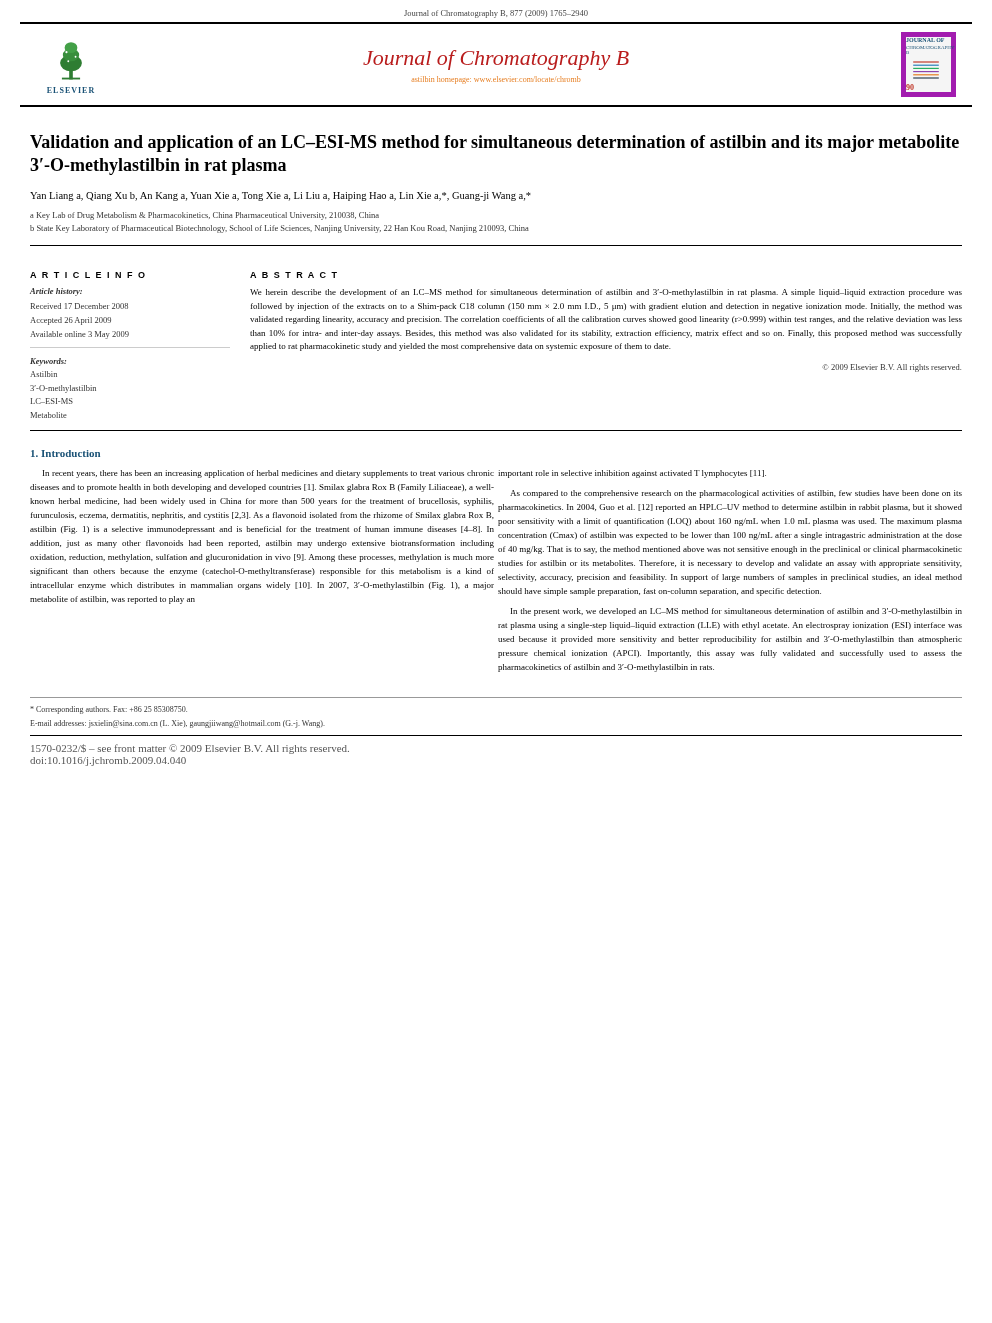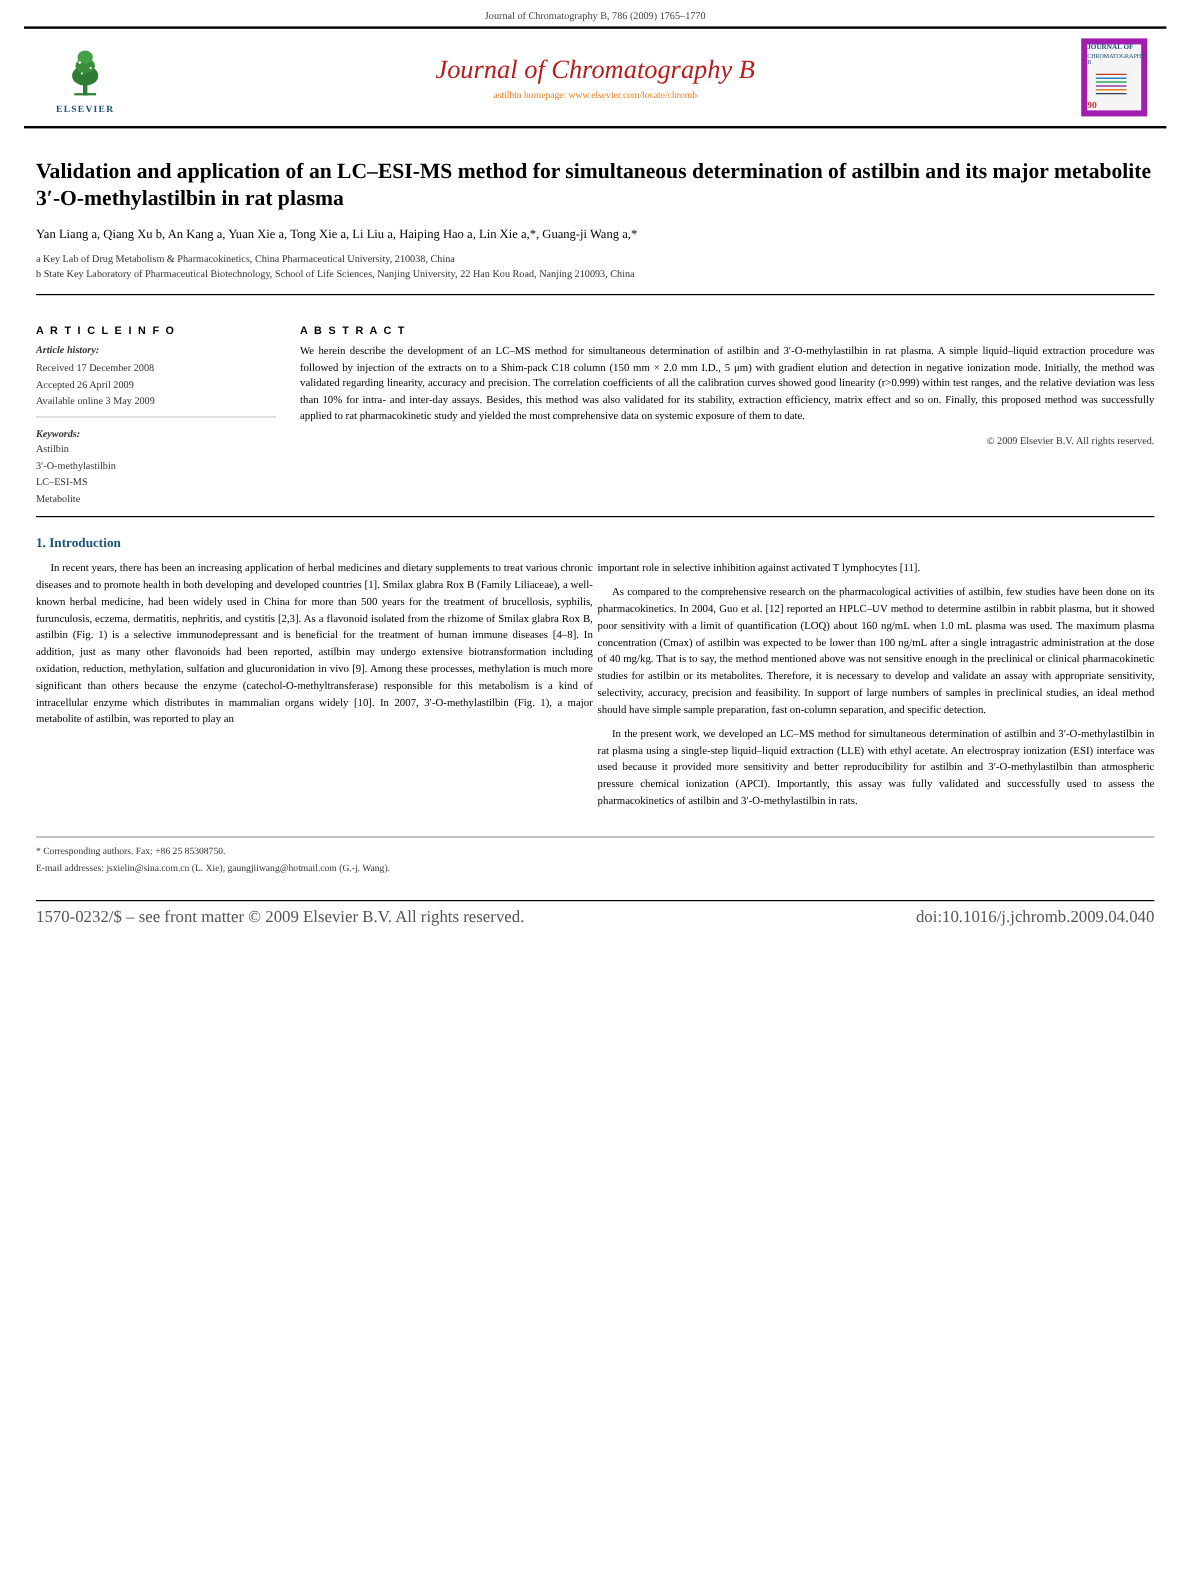--- a/index.html
+++ b/index.html
@@ -269,44 +269,45 @@
 
     .footnote-item {
       font-size: 8px;
       color: #333;
       line-height: 1.5;
       margin-bottom: 2px;
     }
 
     
     .bottom-bar {
-      margin-top: 20px;
+      margin-top: 5px;
       border-top: 1px solid #000;
       padding-top: 6px;
       display: flex;
       justify-content: space-between;
-      font-size: 14px;
+      font-size: 11px;
       color: #555;
+      flex-direction: column;
     }
 
     .blue-link { color: #1a6fa8; }
 
     .left-col hr {
       border: none;
       border-top: 1px solid #ccc;
       margin: 6px 0;
     }
   </style>
 </head>
 <body>
 
 <div class="page-wrapper">
 
   <div class="journal-top-bar">
-    <span>Journal of Chromatography B, 786 (2009) 1765–1770</span>
+    <span>Journal of Chromatography B, 877 (2009) 1765–2940</span>
   </div>
 
   <div class="header-section">
 
     <div class="elsevier-logo">
       <div class="elsevier-logo-inner">
         <svg class="elsevier-tree" viewBox="0 0 50 55" xmlns="http://www.w3.org/2000/svg">
 
           <rect x="23" y="38" width="4" height="12" fill="#2e7d32"></rect>
 

